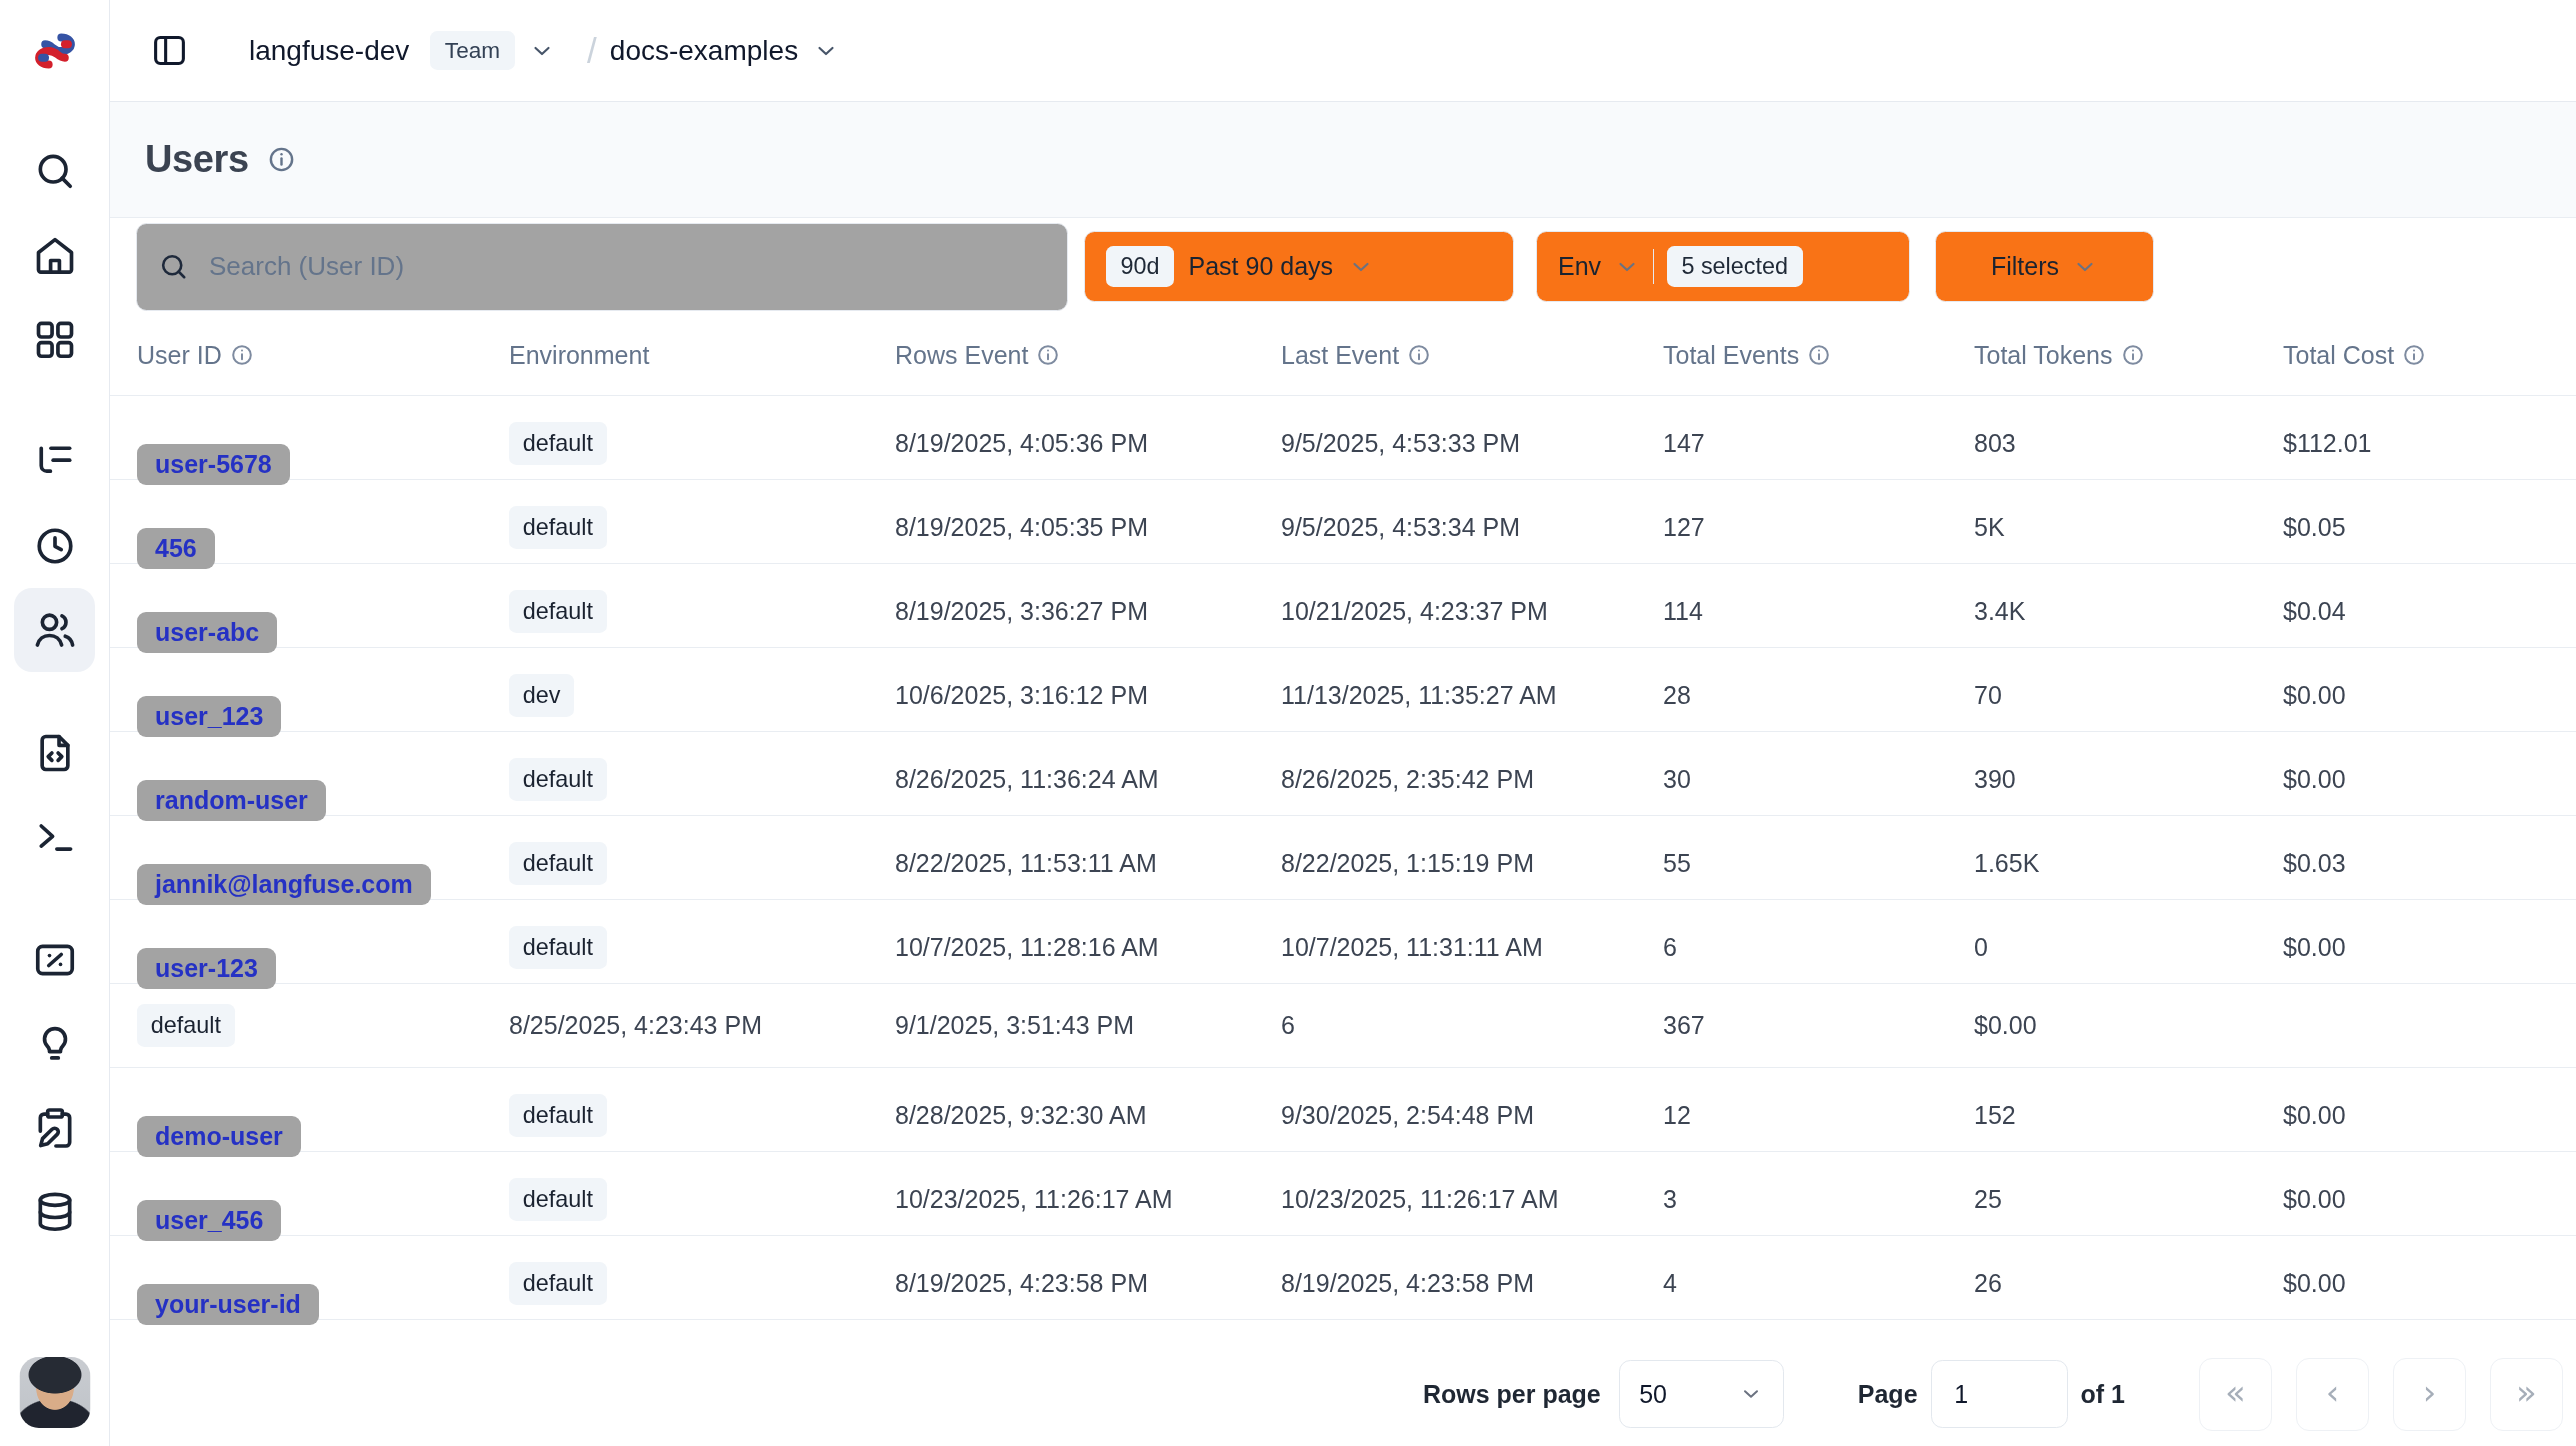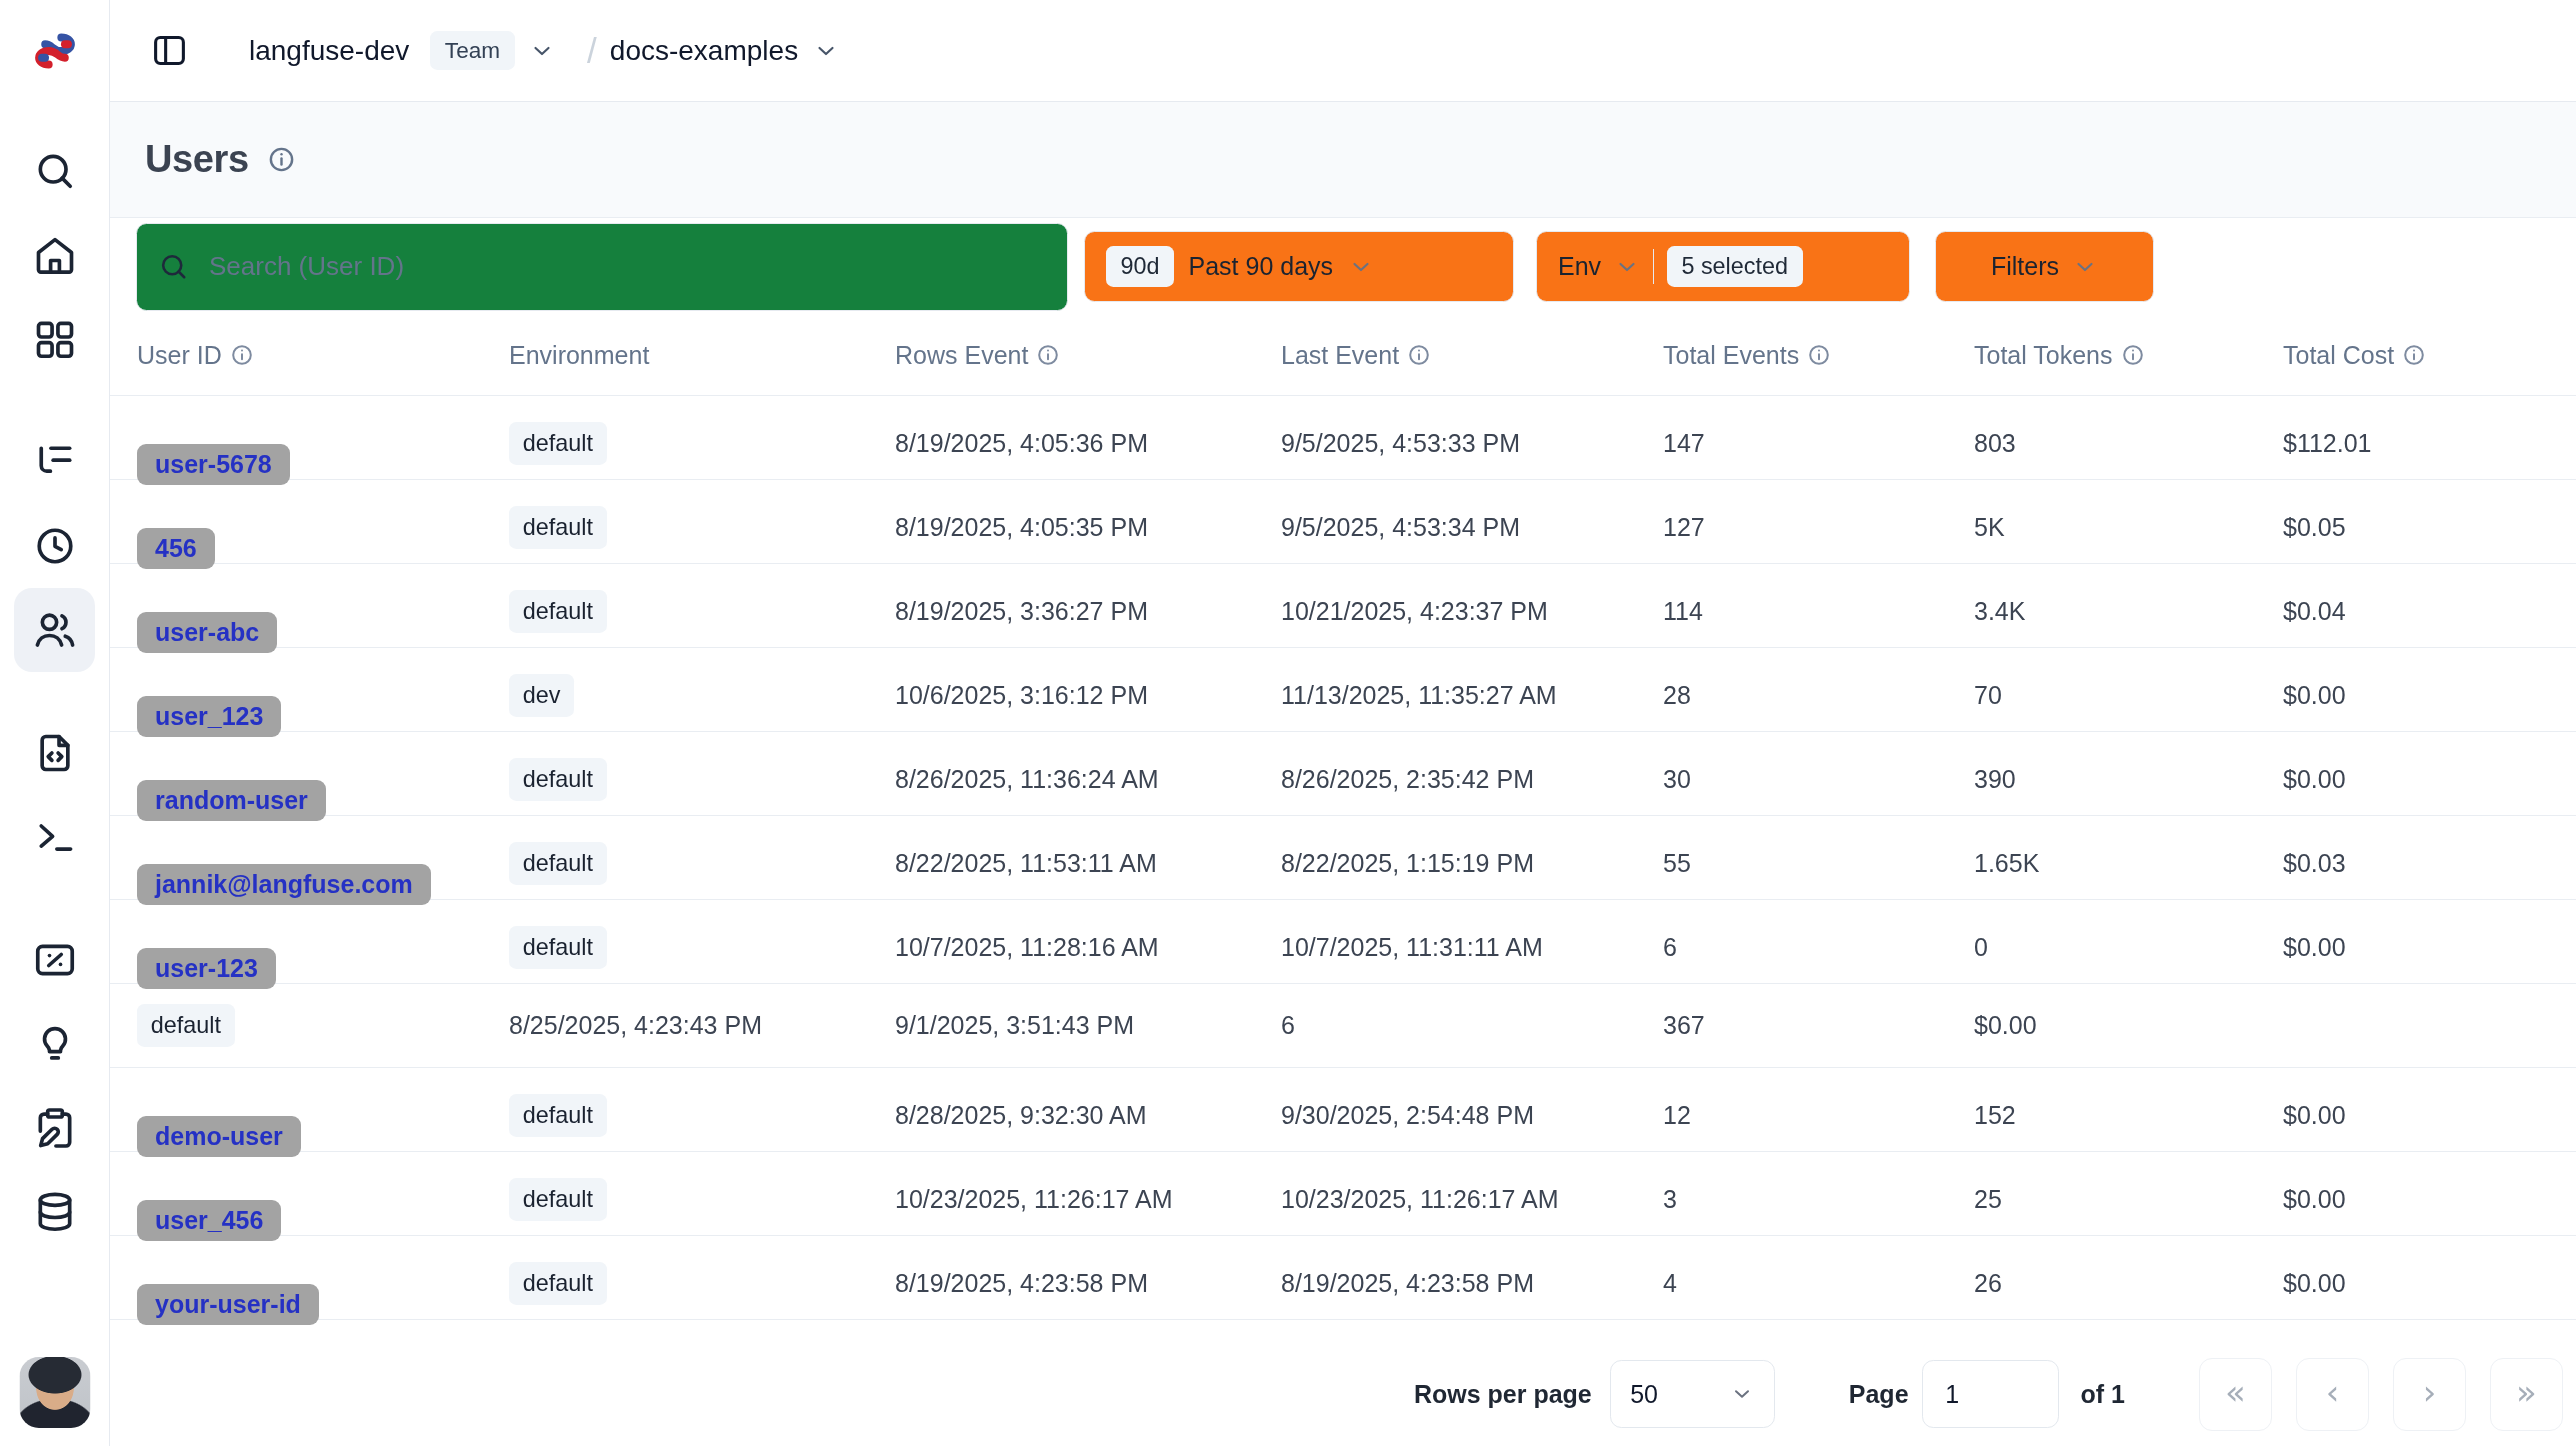--- a/index.html
+++ b/index.html
@@ -45,21 +45,21 @@
   .crumb-caret{margin-left:14.5px;color:#475569;cursor:pointer;display:flex;}
   .crumb-caret svg{width:26px;height:26px;}
   .crumb-slash{margin-left:32px;font-size:35px;color:#cbd3dc;font-weight:300;}
 
   .page-head{height:116px;flex:0 0 116px;background:var(--band);border-bottom:0.8px solid var(--sep);display:flex;align-items:center;padding-left:35px;gap:18px;}
   .page-title{font-size:38px;font-weight:700;color:#3b4351;letter-spacing:-0.4px;}
   .info-ic{color:#64748b;display:flex;}
   .info-ic svg{width:29px;height:29px;stroke-width:1.9;}
 
   .toolbar{height:97px;flex:0 0 97px;display:flex;align-items:center;padding-left:26px;}
-  .search-box{width:932px;height:88px;border:0.8px solid var(--border);border-radius:10.5px;display:flex;align-items:center;padding:0 21px;background:#15803d;}
+  .search-box{width:932px;height:88px;border:0.8px solid var(--border);border-radius:10.5px;display:flex;align-items:center;padding:0 21px;background:#a3a3a3;}
   .search-box svg{width:31px;height:31px;color:#1e293b;flex:0 0 auto;}
   .search-box input{border:none;outline:none;flex:1;margin-left:18px;font-size:26px;font-family:inherit;color:#10182b;background:transparent;}
   .search-box input::placeholder{color:#64748b;opacity:1;}
   .tbtn{height:71px;border:0.8px solid var(--border);border-radius:10.5px;background:#f97316;display:flex;align-items:center;cursor:pointer;}
   .date-btn{width:430px;margin-left:16px;padding:0 21px;gap:14.5px;}
   .env-btn{width:374px;margin-left:22px;padding:0 21px;gap:13px;}
   .filters-btn{width:219px;margin-left:25px;justify-content:center;gap:13px;}
   .tbtn-label{font-size:25px;font-weight:500;color:#1b2330;}
   .tbtn .caret{color:#6b7280;display:flex;}
   .tbtn .caret svg{width:26px;height:26px;}
@@ -80,21 +80,21 @@
 
   
   .footer{height:106px;flex:0 0 106px;display:flex;align-items:center;justify-content:flex-end;padding-right:13px;}
   .foot-label{font-size:25px;font-weight:600;color:#1f2733;}
   .select{width:165px;height:68px;border:0.8px solid #e3e8ee;border-radius:11.3px;display:flex;align-items:center;justify-content:space-between;padding:0 19.4px;margin-left:18px;cursor:pointer;background:#fff;}
   .select .val{font-size:25px;font-weight:500;color:#10182b;}
   .select .caret{color:#6b7280;display:flex;}
   .select .caret svg{width:24px;height:24px;}
   .page-word{margin-left:74px;}
   .page-input{width:137px;height:68px;border:0.8px solid #e3e8ee;border-radius:11.3px;margin-left:13px;padding-left:22.6px;font-size:25px;font-family:inherit;color:#10182b;outline:none;background:#fff;}
-  .of-word{margin-left:22px;}
+  .of-word{margin-left:13px;}
   .pager{display:flex;gap:24px;margin-left:74px;}
   .pg-btn{width:73px;height:73px;border:0.8px solid #eef1f5;border-radius:13px;background:#fff;display:flex;align-items:center;justify-content:center;color:#a6aeb9;font-size:34px;cursor:pointer;font-family:"DejaVu Sans",sans-serif;line-height:1;padding-bottom:4.8px;}
 </style>
 </head>
 <body>
 
 <svg width="0" height="0" style="position:absolute">
   <defs>
     <g id="i-caret">
         <path class="ic" d="m6 9.2 6 5.6 6-5.6"></path>

